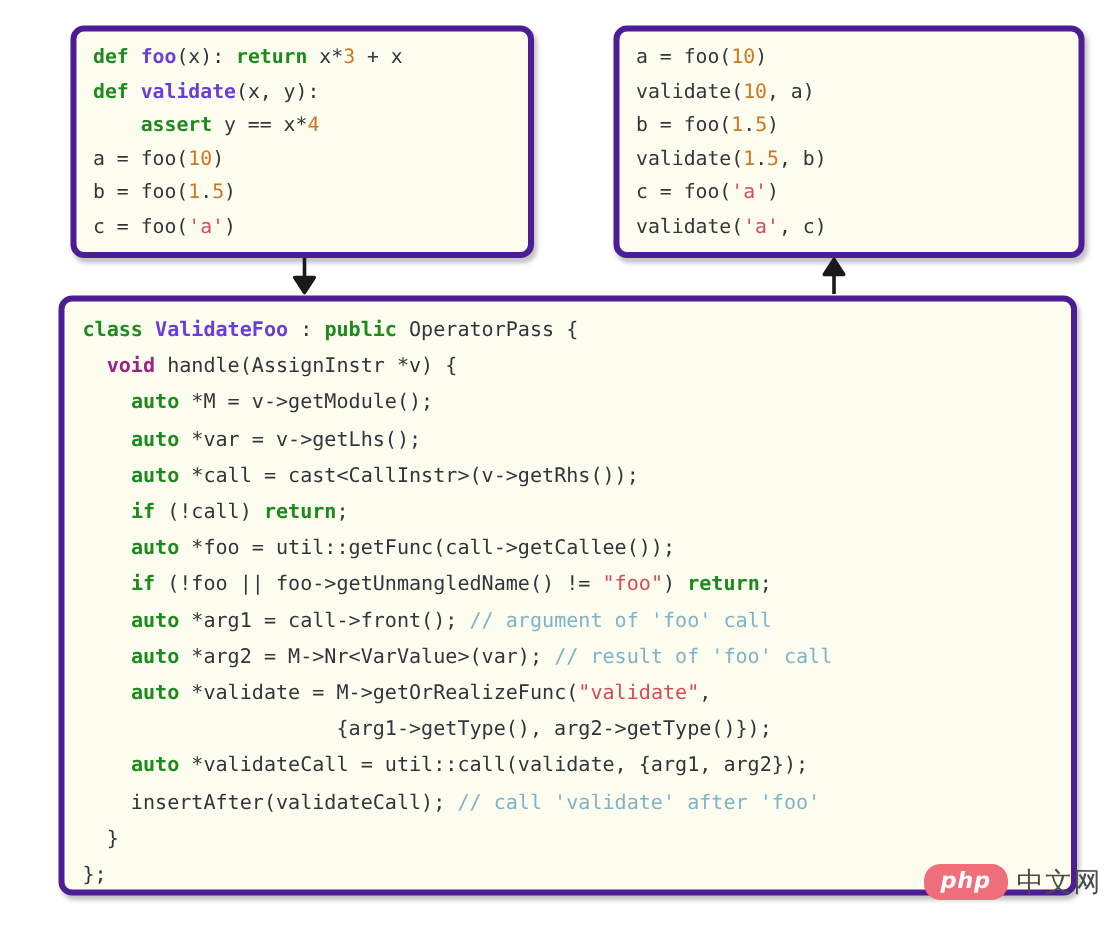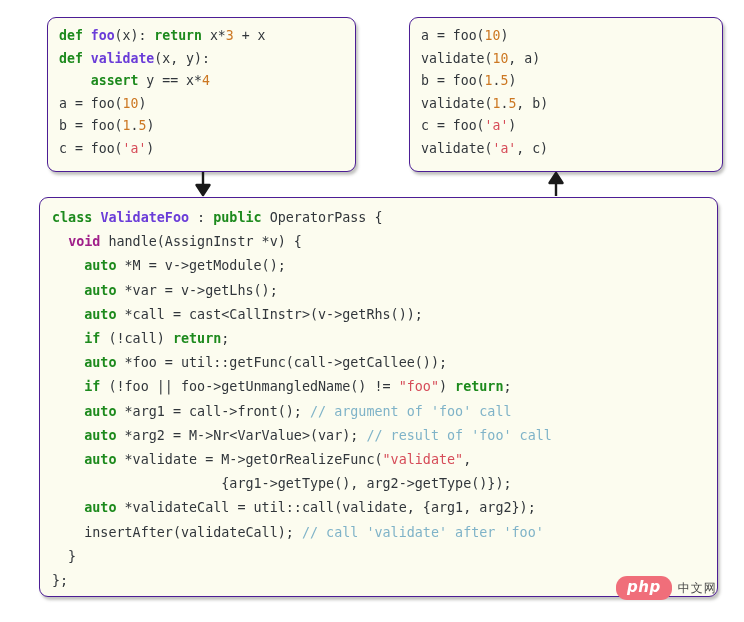--- a/index.html
+++ b/index.html
@@ -12,21 +12,21 @@
     width: 744px;
     height: 622px;
     position: relative;
     font-family: "DejaVu Sans Mono", "Liberation Mono", monospace;
     overflow: hidden;
   }
 
   .panel {
     position: absolute;
     background: #fcfcef;
-    border: 1px solid #4c1d95;
+    border: 4px solid #4c1d95;
     border-radius: 9px;
     box-shadow: 2px 3px 3px rgba(120,120,115,0.45);
     box-sizing: border-box;
     overflow: hidden;
   }
 
   .code {
     font-family: "DejaVu Sans Mono", "Liberation Mono", monospace;
     font-size: 13.2px;
     line-height: 22.6px;
@@ -89,21 +89,21 @@
     font-style: italic;
     font-weight: bold;
     font-size: 15px;
     line-height: 1;
     padding: 4px 11px 5px 11px;
     border-radius: 11px;
     letter-spacing: 0.5px;
   }
   #watermark .wm-text {
     color: #4a4a4a;
-    font-size: 12px;
+    font-size: 18px;
     letter-spacing: 1px;
   }
 </style>
 </head>
 <body>
 
 <div class="panel" id="panel-python-source">
   <div class="code"><span><span class="kw">def</span> <span class="fn">foo</span>(x): <span class="kw">return</span> x*<span class="num">3</span> + x</span>
 <span><span class="kw">def</span> <span class="fn">validate</span>(x, y):</span>
 <span>    <span class="kw">assert</span> y == x*<span class="num">4</span></span>

